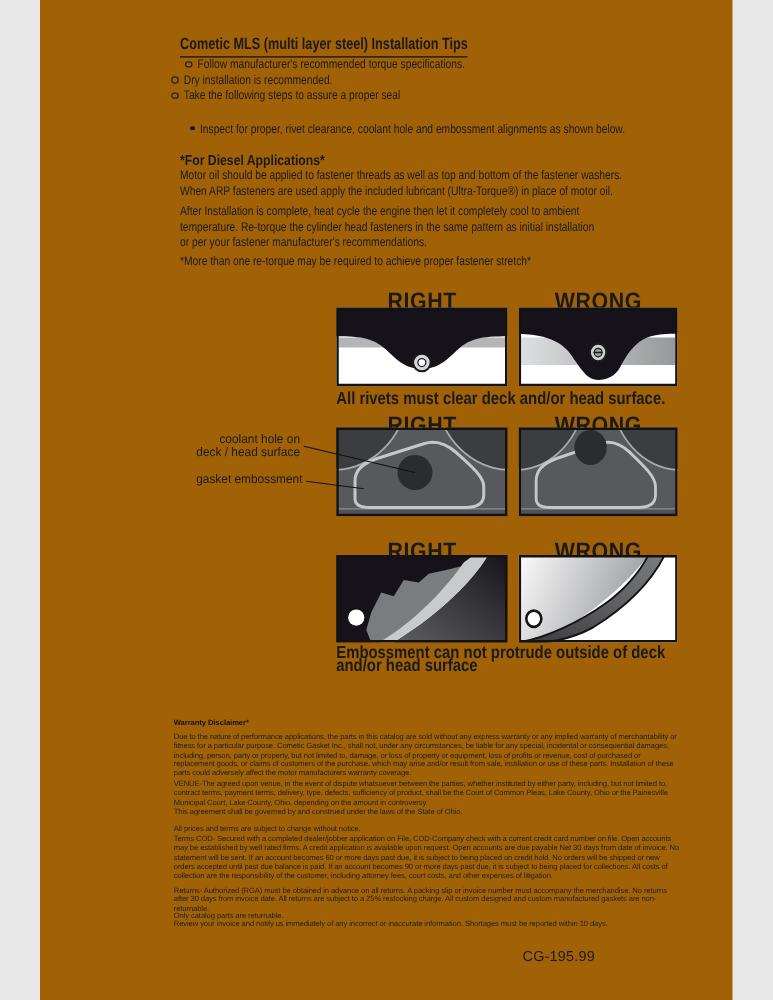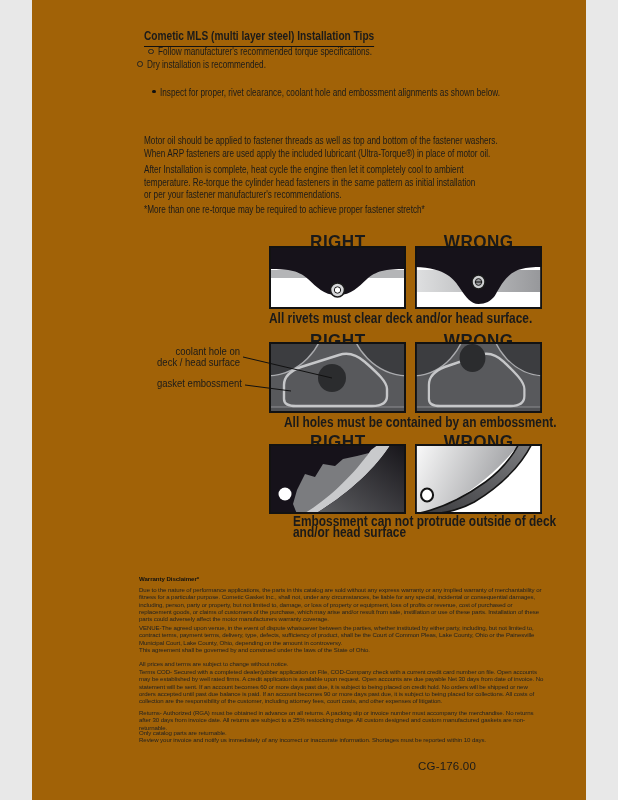--- a/index.html
+++ b/index.html
@@ -47,25 +47,32 @@
   </div>
 
   <div class="abs bullet-row" style="left:116px;top:46px;">
     <span class="bullet-circle"></span>
     <span class="body-text nowrap cx82">Follow manufacturer's recommended torque specifications.</span>
   </div>
   <div class="abs bullet-row" style="left:105px;top:58.5px;">
     <span class="bullet-circle"></span>
     <span class="body-text nowrap cx82">Dry installation is recommended.</span>
   </div>
-  <div class="abs bullet-row" style="left:120px;top:87px;">
+  <div class="abs bullet-row" style="left:105px;top:71px;">
+    <span class="bullet-circle"></span>
+    <span class="body-text nowrap cx82">Take the following steps to assure a proper seal</span>
+  </div>
+  <div class="abs bullet-row" style="left:120px;top:98px;">
     <span class="bullet-dot"></span>
     <span class="body-text nowrap cx82">Inspect for proper, rivet clearance, coolant hole and embossment alignments as shown below.</span>
   </div>
 
+  <div class="abs" style="left:112px;top:119px;">
+    <span class="heading2 cx85">*For Diesel Applications*</span>
+  </div>
   <div class="abs body-text nowrap cx82" style="left:112px;top:135px;">Motor oil should be applied to fastener threads as well as top and bottom of the fastener washers.<br>When ARP fasteners are used apply the included lubricant (Ultra-Torque®) in place of motor oil.</div>
   <div class="abs body-text nowrap cx82" style="left:112px;top:164px;">After Installation is complete, heat cycle the engine then let it completely cool to ambient<br>temperature. Re-torque the cylinder head fasteners in the same pattern as initial installation<br>or per your fastener manufacturer's recommendations.</div>
   <div class="abs body-text nowrap cx82" style="left:112px;top:204px;">*More than one re-torque may be required to achieve proper fastener stretch*</div>
 
   <div class="abs dlabel" style="left:237px;top:231px;width:137px;"><span class="cx90c">RIGHT</span></div>
   <div class="abs dlabel" style="left:383px;top:231px;width:127px;"><span class="cx90c">WRONG</span></div>
 
   <svg class="abs" style="left:237px;top:246px;" width="137" height="63" viewBox="0 0 137 63">
     <rect x="0" y="0" width="137" height="63" fill="#ffffff"></rect>
     <rect x="2" y="24" width="133" height="8" fill="#b4b5b7"></rect>
@@ -118,23 +125,20 @@
     <rect x="1" y="1" width="135" height="69" fill="none" stroke="#121212" stroke-width="2"></rect>
   </svg>
 
   <div class="abs ann" style="left:108px;top:346px;width:100px;">coolant hole on<br>deck / head surface</div>
   <div class="abs ann" style="left:110px;top:378px;width:100px;">gasket embossment</div>
   <svg class="abs" style="left:205px;top:340px;" width="110" height="60" viewBox="0 0 110 60">
     <line x1="6" y1="17" x2="95" y2="38" stroke="#111" stroke-width="1"></line>
     <line x1="8" y1="45" x2="54" y2="51" stroke="#111" stroke-width="1"></line>
   </svg>
 
-  <div class="abs caption" style="left:252px;top:417px;">
-    <span class="cx85">All holes must be contained by an embossment.</span>
-  </div>
 
   <div class="abs dlabel" style="left:237px;top:431px;width:137px;"><span class="cx90c">RIGHT</span></div>
   <div class="abs dlabel" style="left:383px;top:431px;width:127px;"><span class="cx90c">WRONG</span></div>
 
   <svg class="abs" style="left:237px;top:444px;" width="137" height="70" viewBox="0 0 137 70">
     <defs>
       <linearGradient id="gr3" x1="0" y1="1" x2="1" y2="0">
         <stop offset="0" stop-color="#5f6063"></stop>
           <stop offset="1" stop-color="#161419"></stop>
       </linearGradient>
@@ -156,28 +160,28 @@
         <stop offset="0" stop-color="#3a3a3d"></stop>
           <stop offset="1" stop-color="#7c7d80"></stop>
       </linearGradient>
     </defs>
     <rect width="137" height="70" fill="#ffffff"></rect>
     <path d="M0,0 L112,0 C98,18 72,40 44,56 C28,64 12,69 0,70 Z" fill="url(#gt)"></path>
     <path d="M0,70 C24,66 52,54 76,38 C92,27 104,14 112,0 L126,0 C114,22 92,42 64,58 C44,68 22,71 8,70 Z" fill="url(#gb)" stroke="#141414" stroke-width="1.6"></path>
     <circle cx="13" cy="51" r="6.5" fill="#ffffff" stroke="#141414" stroke-width="2.2"></circle>
     <rect x="1" y="1" width="135" height="68" fill="none" stroke="#121212" stroke-width="2"></rect>
   </svg>
-  <div class="abs caption" style="left:237px;top:516px;margin-left:24px;">
+  <div class="abs caption" style="left:237px;top:516px;">
     <span class="cx85" style="display:inline-block;">Embossment can not protrude outside of deck<br>and/or head surface</span>
   </div>
 
   <div class="abs fine-h" style="left:107px;top:575px;">Warranty Disclaimer*</div>
   <div class="abs fine" style="left:107px;top:586px;">Due to the nature of performance applications, the parts in this catalog are sold without any express warranty or any implied warranty of merchantability or fitness for a particular purpose.  Cometic Gasket Inc., shall not, under any circumstances, be liable for any special, incidental or consequential damages, including, person, party or property, but not limited to, damage, or loss of property or equipment, loss of profits or revenue, cost of purchased or replacement goods, or claims of customers of the purchase, which may arise and/or result from sale, instillation or use of these parts.  Installation of these parts could adversely affect the motor manufacturers warranty coverage.</div>
   <div class="abs fine" style="left:107px;top:624px;">VENUE-The agreed upon venue, in the event of dispute whatsoever between the parties, whether instituted by either party, including, but not limited to, contract terms, payment terms, delivery, type, defects, sufficiency of product, shall be the Court of Common Pleas, Lake County, Ohio or the Painesville Municipal Court, Lake County, Ohio, depending on the amount in controversy.</div>
   <div class="abs fine" style="left:107px;top:646px;">This agreement shall be governed by and construed under the laws of the State of Ohio.</div>
   <div class="abs fine" style="left:107px;top:660px;">All prices and terms are subject to change without notice.</div>
   <div class="abs fine" style="left:107px;top:668px;">Terms COD- Secured with a completed dealer/jobber application on File, COD-Company check with a current credit card number on file.  Open accounts may be established by well rated firms.  A credit application is available upon request.  Open accounts are due payable Net 30 days from date of invoice.  No statement will be sent.  If an account becomes 60 or more days past due, it is subject to being placed on credit hold.  No orders will be shipped or new orders accepted until past due balance is paid.  If an account becomes 90 or more days past due, it is subject to being placed for collections.  All costs of collection are the responsibility of the customer, including attorney fees, court costs, and other expenses of litigation.</div>
   <div class="abs fine" style="left:107px;top:709px;">Returns- Authorized (RGA) must be obtained in advance on all returns.  A packing slip or invoice number must accompany the merchandise.  No returns after 30 days from invoice date.  All returns are subject to a 25% restocking charge.  All custom designed and custom manufactured gaskets are non-returnable.</div>
   <div class="abs fine" style="left:107px;top:729px;">Only catalog parts are returnable.<br>Review your invoice and notify us immediately of any incorrect or inaccurate information.  Shortages must be reported within 10 days.</div>
 
-  <div class="abs pagecode" style="left:386px;top:760px;">CG-176.00</div>
+  <div class="abs pagecode" style="left:386px;top:760px;">CG-195.99</div>
 
 </div>
 
 </body></html>

